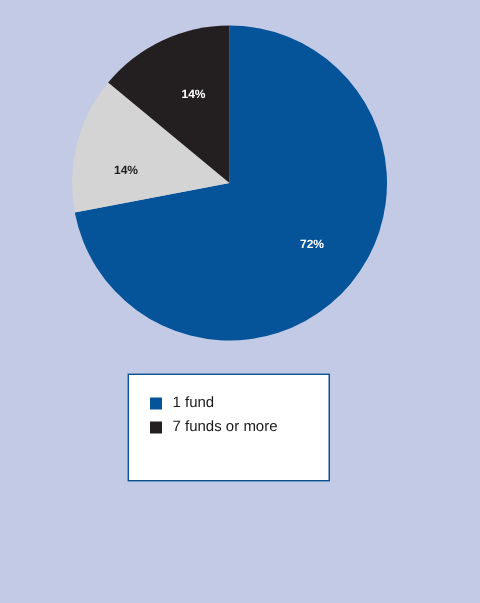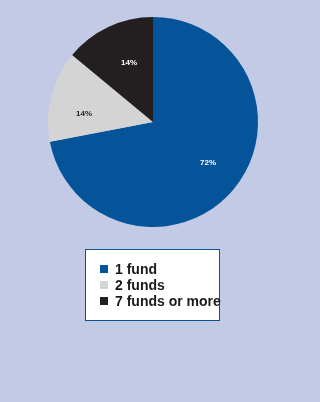--- a/index.html
+++ b/index.html
@@ -58,22 +58,22 @@
     height: 13px;
   }
   .legend-swatch {
     width: 8px;
     height: 8px;
     flex: 0 0 8px;
     margin-right: 7px;
     display: block;
   }
   .legend-label {
-    font-size: 14px;
-    font-weight: bold;
+    font-size: 10px;
+    font-weight: normal;
     color: #1a1a1a;
     font-family: "Liberation Sans", sans-serif;
     white-space: nowrap;
     line-height: 1;
   }
 </style>
 </head>
 <body style="background: rgb(195, 202, 230);">
 
 <div id="chart-root">
@@ -91,23 +91,19 @@
       </g>
   </svg>
 
   <div id="legend-box" style="border-color: rgb(10, 81, 146); background: rgb(255, 255, 255);">
     <div id="legend-list">
         <div class="legend-item">
           <span class="legend-swatch" style="background: rgb(5, 84, 154);"></span>
           <span class="legend-label">1 fund</span>
         </div>
         <div class="legend-item">
-          <span class="legend-swatch" style="background: rgb(212, 212, 212);"></span>
-          <span class="legend-label">2 funds</span>
-        </div>
-        <div class="legend-item">
           <span class="legend-swatch" style="background: rgb(35, 31, 32);"></span>
           <span class="legend-label">7 funds or more</span>
         </div>
       </div>
   </div>
 
 </div>
 
 </body></html>

